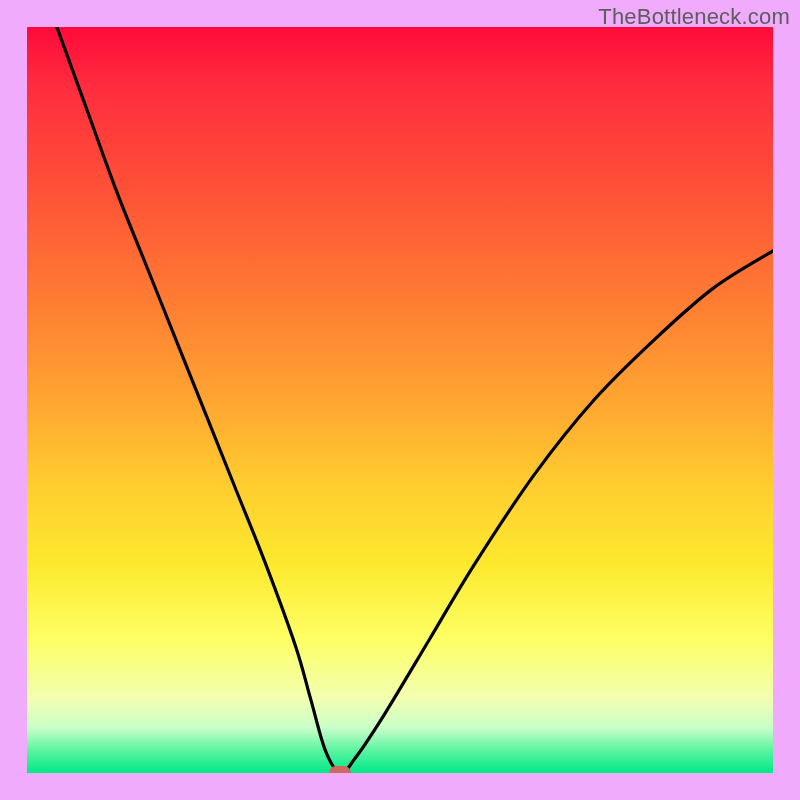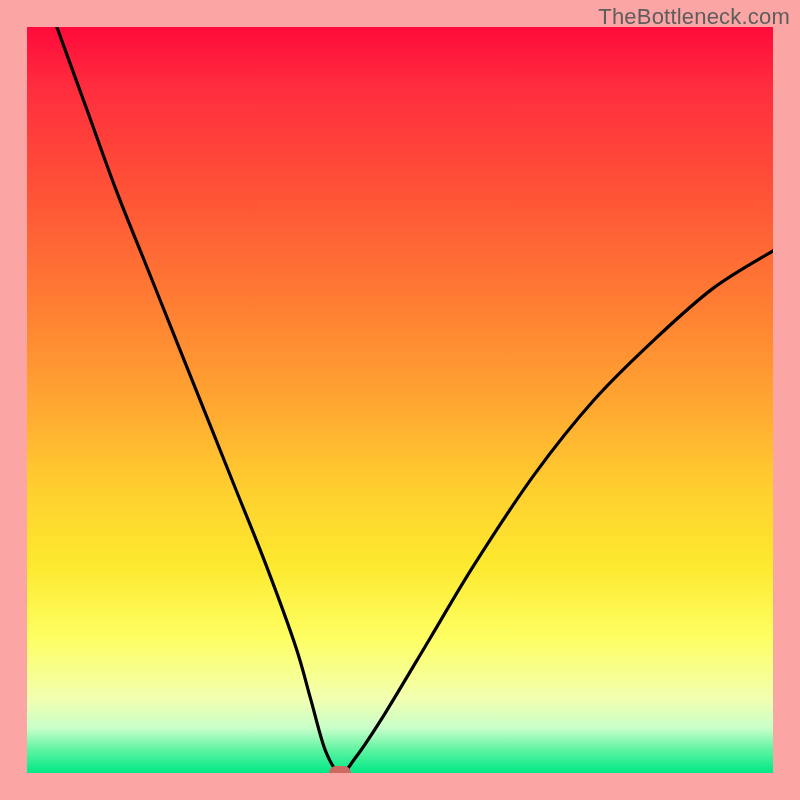--- a/index.html
+++ b/index.html
@@ -7,21 +7,21 @@
     padding: 0;
     width: 800px;
     height: 800px;
     background: #000;
     position: relative;
     font-family: Arial, Helvetica, sans-serif;
   }
   .frame {
     position: absolute;
     inset: 0;
-    background: #fca5a5;
+    background: #f0abfc;
   }
   .plot-area {
     position: absolute;
     left: 27px;
     top: 27px;
     width: 746px;
     height: 746px;
     overflow: hidden;
   }
   .gradient {

